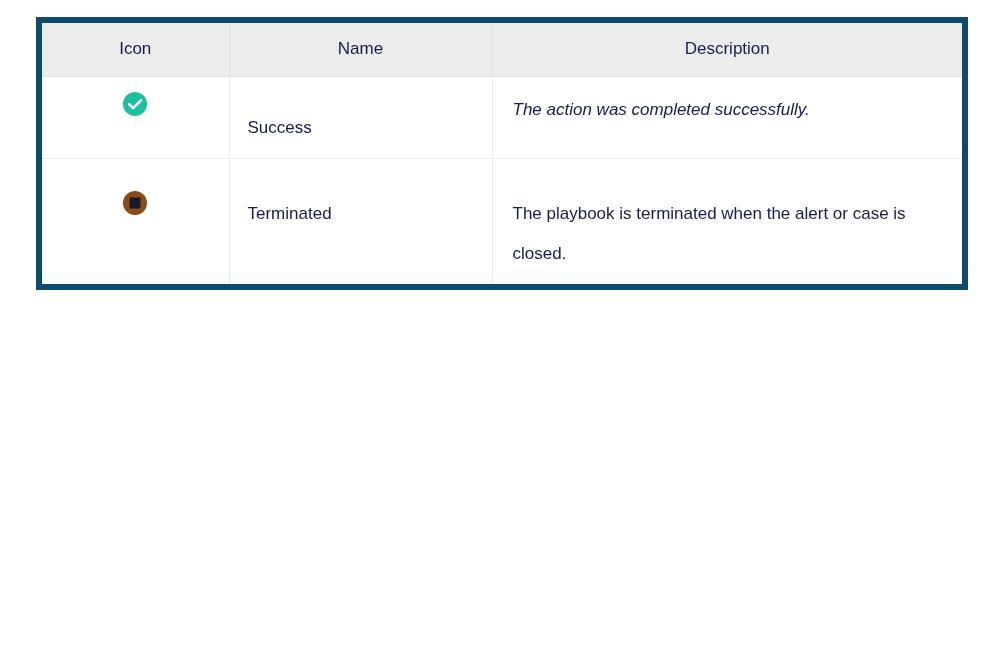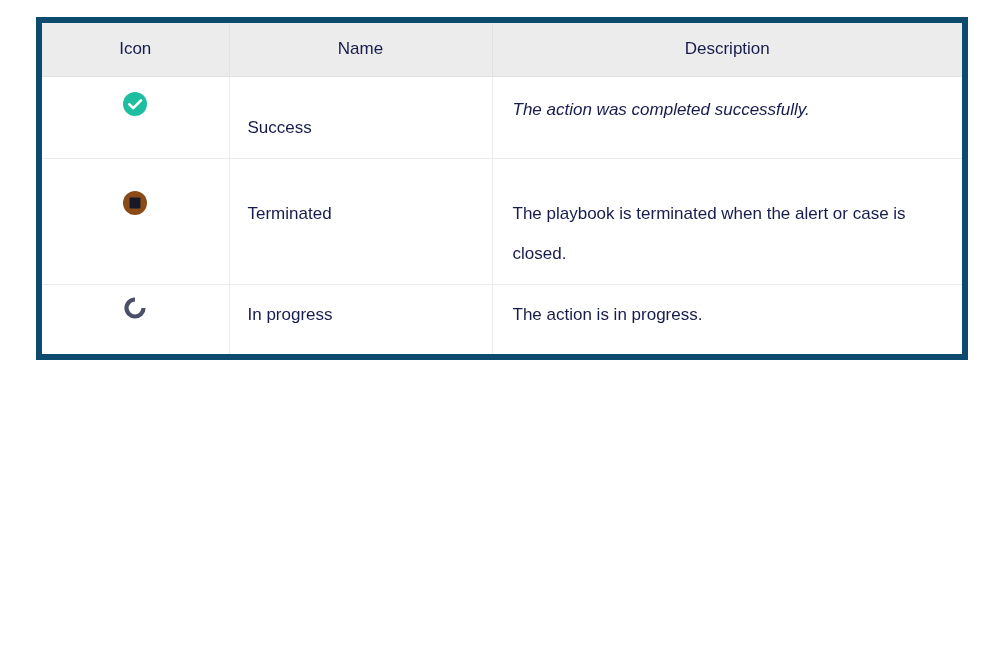--- a/index.html
+++ b/index.html
@@ -163,27 +163,16 @@
             <svg viewBox="0 0 26 26" xmlns="http://www.w3.org/2000/svg">
               <circle cx="13" cy="13" r="12" fill="#8a4b18"></circle>
               <rect x="7.6" y="7.6" width="10.8" height="10.8" rx="0.6" fill="#161a28"></rect>
             </svg>
           </span>
         </td>
         <td class="cell-name">Terminated</td>
         <td class="cell-desc">The playbook is terminated when the alert or case is closed.</td>
       </tr>
 
-      <tr class="row-inprogress">
-        <td class="cell-icon">
-          <span class="status-icon">
-            <svg viewBox="0 0 26 26" xmlns="http://www.w3.org/2000/svg">
-              <path d="M13 2.4 A10.6 10.6 0 1 0 23.6 13 L19.4 13 A6.4 6.4 0 1 1 13 6.6 Z" fill="#4b4f69"></path>
-            </svg>
-          </span>
-        </td>
-        <td class="cell-name">In progress</td>
-        <td class="cell-desc">The action is in progress.</td>
-      </tr>
 
     </tbody>
   </table>
 </div>
 
 </body></html>

